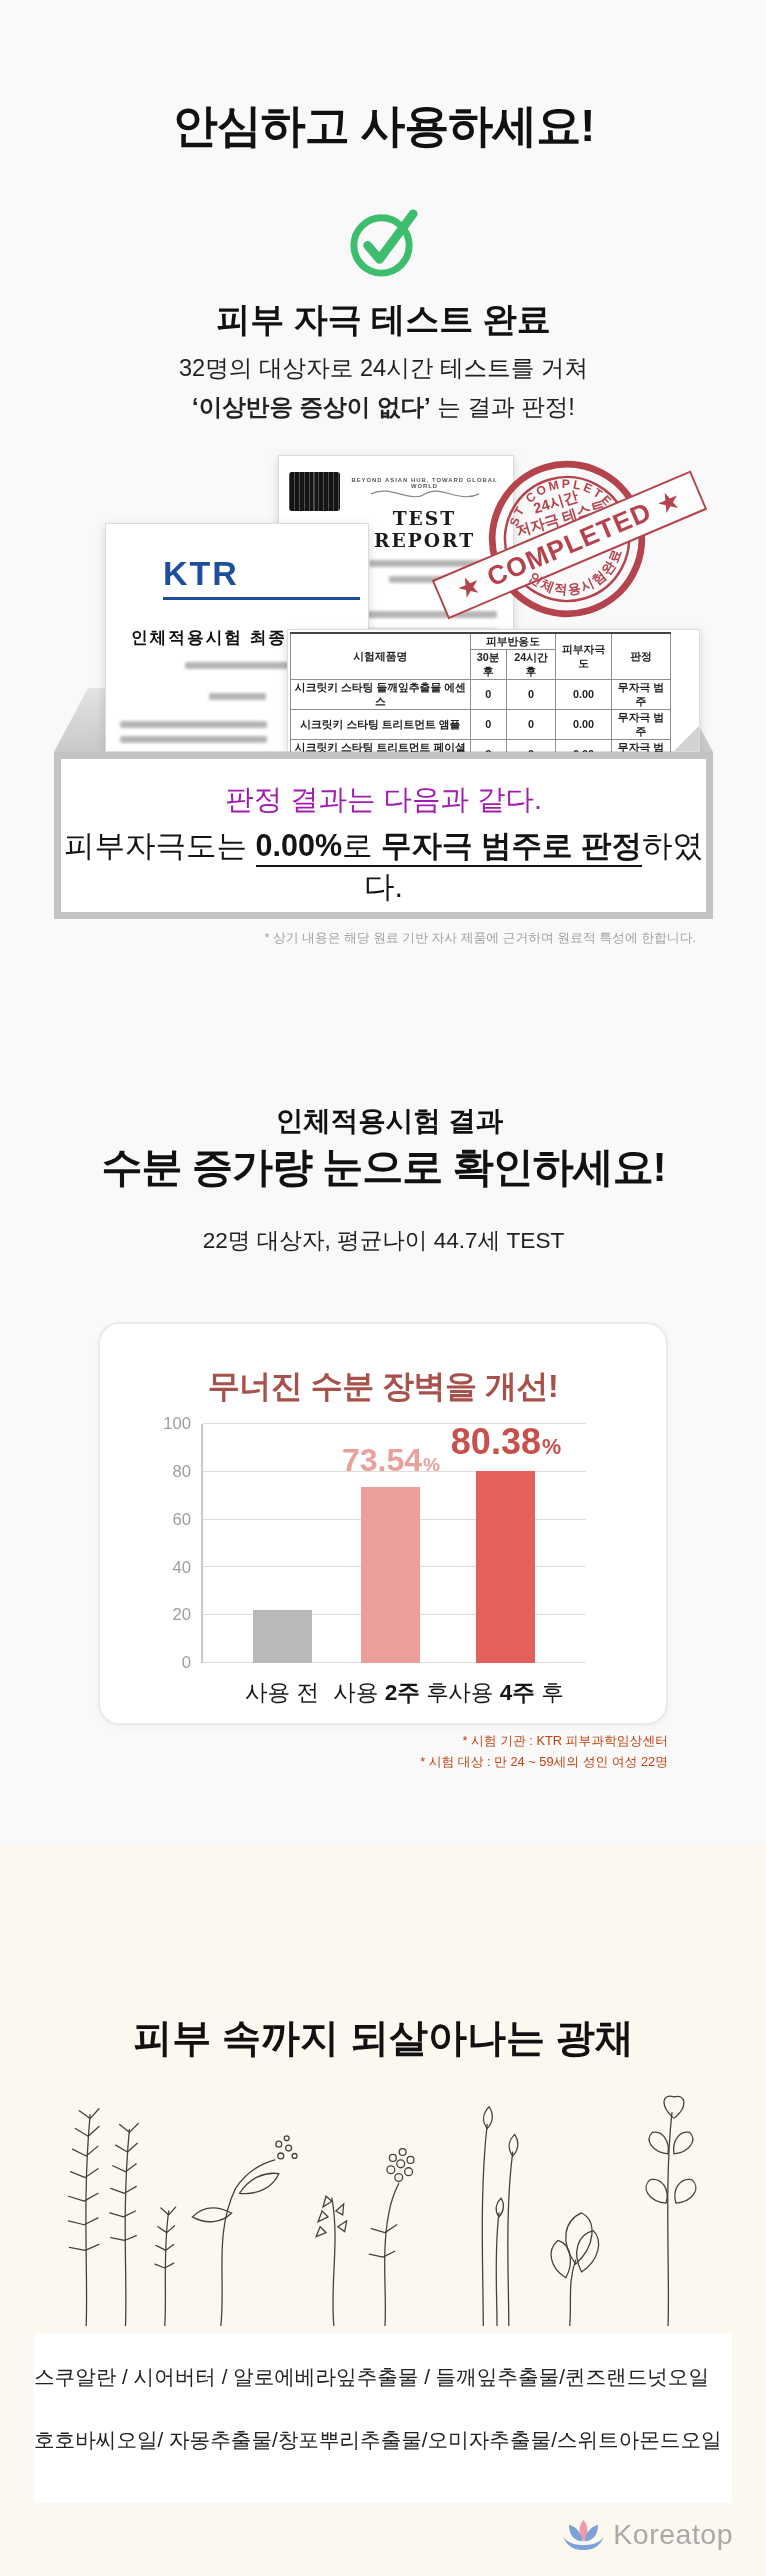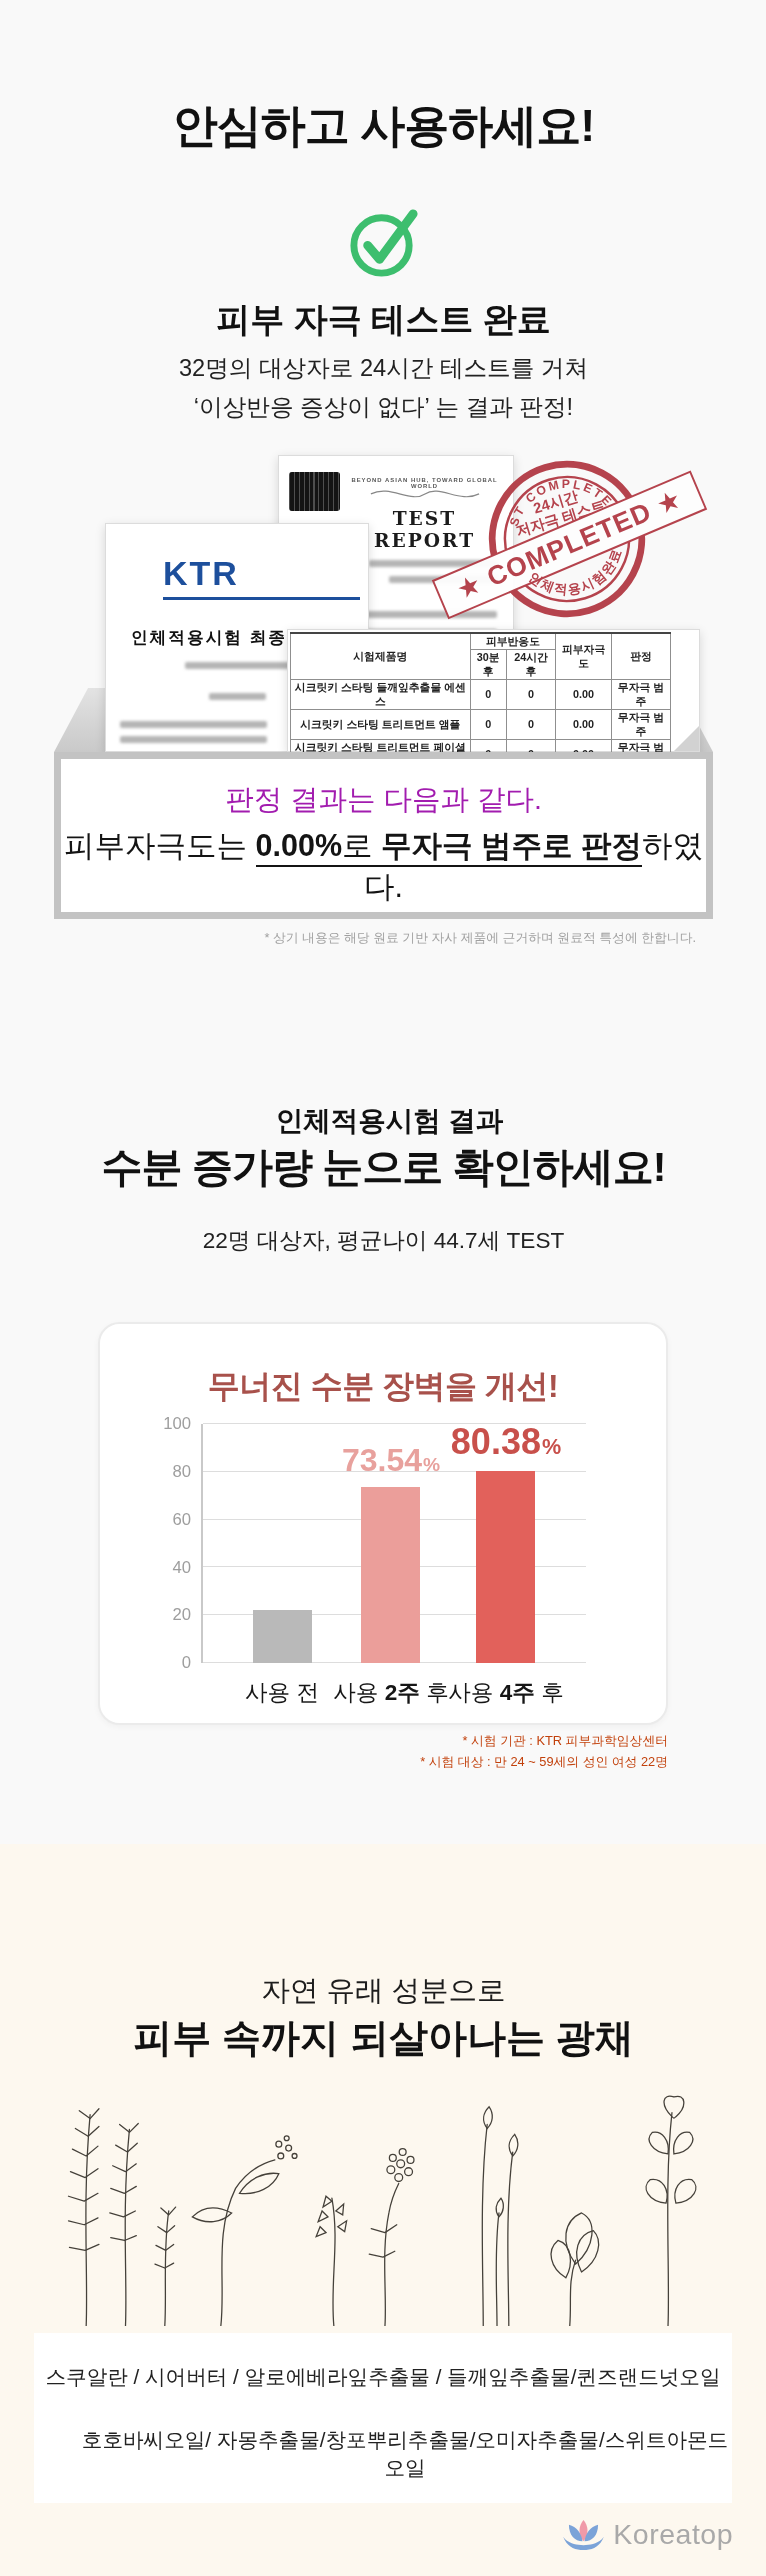--- a/index.html
+++ b/index.html
@@ -12,21 +12,21 @@
   .abs{position:absolute;}
   .ctr{left:0;width:100%;text-align:center;}
 
   
   .sec1{position:absolute;top:0;left:0;width:767px;height:1042px;}
   .s1-title{top:96px;font-size:45px;font-weight:800;letter-spacing:-1px;color:#111;}
   .check-wrap{top:202px;left:0;width:100%;display:flex;justify-content:center;}
   .s1-sub{top:297px;font-size:34px;font-weight:800;color:#111;}
   .s1-d1{top:352px;font-size:23.6px;color:#222;}
   .s1-d2{top:391px;font-size:23.6px;color:#222;}
-  .s1-d2 b{font-weight:400;}
+  .s1-d2 b{font-weight:700;}
 
   .docs{position:absolute;top:452px;left:0;width:767px;height:300px;}
   .pedestal{position:absolute;left:54px;top:236px;width:659px;height:64px;z-index:1;
     background:linear-gradient(#e3e3e3,#c9c9c9);
     clip-path:polygon(34px 0,calc(100% - 34px) 0,100% 100%,0 100%);}
   .doc{background:#fff;border:1px solid #dcdcdc;box-shadow:0 2.9px 9.8px rgba(0,0,0,.14);}
   .doc-back{position:absolute;left:278px;top:2.9px;width:236px;height:275px;z-index:2;}
   .hologram{position:absolute;left:9.8px;top:15.7px;width:51px;height:39px;background:#141414;border-radius:2.9px;
     background-image:repeating-linear-gradient(90deg,rgba(255,255,255,.25) 0 1px,transparent 1px 4.9px);}
   .doc-slogan{position:absolute;left:59px;top:21.6px;width:173px;text-align:center;
@@ -76,23 +76,23 @@
     font-size:22.6px;color:#161616;}
   .xlabel b{font-weight:800;}
   .s2-notes{top:688px;right:99px;text-align:right;font-size:12.8px;color:#c2410c;line-height:1.65;}
 
   
   .sec3{position:absolute;top:1844px;left:0;width:767px;height:732px;background:var(--cream-bg,#fdf8ef);}
   .s3-l1{top:128px;font-size:28.5px;color:#1d1d1d;}
   .s3-l2{top:167px;font-size:39px;font-weight:800;color:#111;}
   .botanicals{position:absolute;left:39px;top:251px;}
   .ing-box{position:absolute;left:34px;top:489px;width:698px;height:170px;background:#fff;}
-  .ing-line{position:absolute;left:0;width:100%;text-align:center;font-size:20.6px;color:#222;}
+  .ing-line{position:absolute;left:0;width:100%;text-align:left;font-size:20.6px;color:#222;}
   .ing1{top:29.5px;}
-  .ing2{top:93px;padding-left:44px;}
+  .ing2{top:93px;}
   .brand{position:absolute;right:34px;top:674px;display:flex;align-items:center;gap:6.9px;}
   .brand-text{font-size:28.5px;font-weight:400;color:var(--logo-text,#a9a9a9);letter-spacing:0.5px;}
 
   
   .stamp{position:absolute;left:449px;top:-31px;width:236px;height:236px;z-index:5;
     transform:rotate(-17deg);opacity:.95;}
   .stamp svg{overflow:visible;}
 </style>
 </head>
 <body>
@@ -249,21 +249,20 @@
         </div>
     </div>
 
     <div class="abs s2-notes">
         <div>* 시험 기관 : KTR 피부과학임상센터</div>
         <div>* 시험 대상 : 만 24 ~ 59세의 성인 여성 22명</div>
       </div>
   </section>
 
   <section class="sec3">
-    <div class="abs ctr s3-l1">자연 유래 성분으로</div>
     <div class="abs ctr s3-l2">피부 속까지 되살아나는 광채</div>
 
     <svg class="botanicals" width="688" height="231" viewBox="0 0 700 235">
       <g stroke="#45413a" fill="none" stroke-width="1.3" stroke-linecap="round">
         <path d="M48 235C50 180 44 110 52 20"></path>
         <path d="M52 24l-11-8M52 24l9-10M50 42l-13-8M50 42l11-10M48 62l-14-7M48 62l12-10M47 84l-15-6M47 84l13-9M46 108l-16-5M46 108l14-8M46 132l-16-4M46 132l14-7M47 158l-16-3M47 158l14-6"></path>
         <path d="M88 235C90 185 84 120 92 35"></path>
         <path d="M92 38l-10-8M92 38l9-9M90 58l-12-7M90 58l10-9M88 78l-13-6M88 78l11-8M87 100l-14-5M87 100l12-7M86 124l-14-4M86 124l12-6M87 148l-14-3M87 148l12-5"></path>
         <path d="M128 235C130 200 126 160 132 118"></path>
         <path d="M132 122l-8-7M132 122l7-8M130 140l-9-6M130 140l8-7M129 158l-10-5M129 158l8-6M128 176l-10-4M128 176l9-5"></path>

